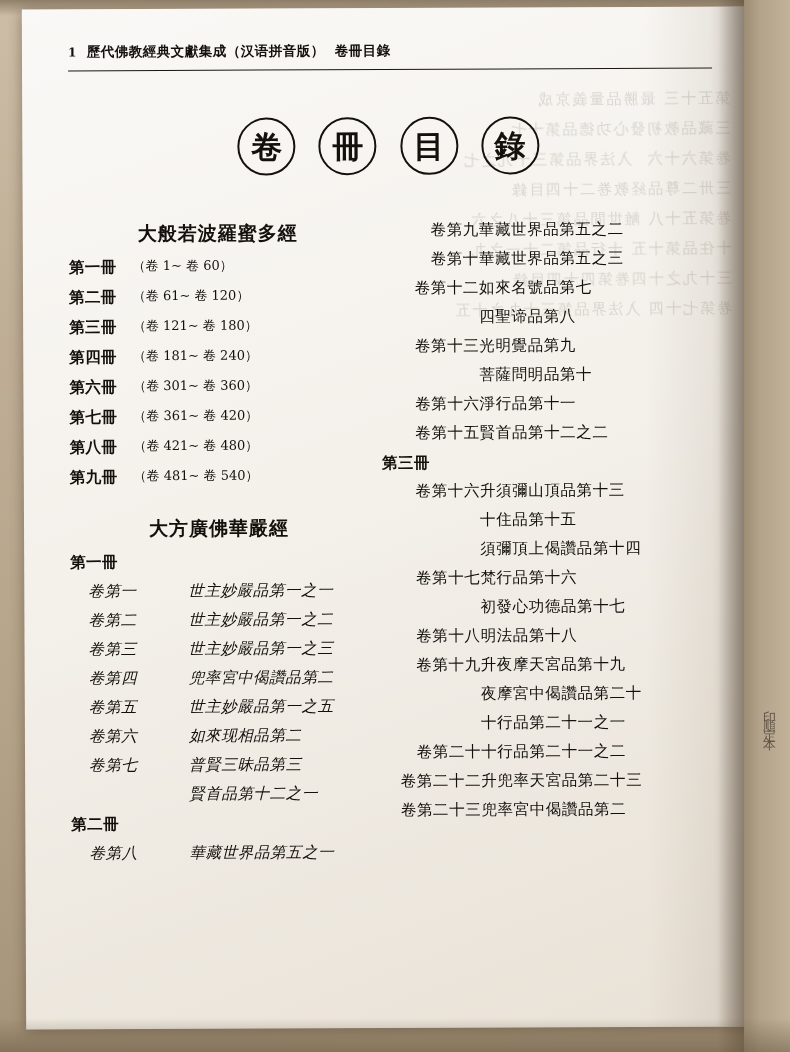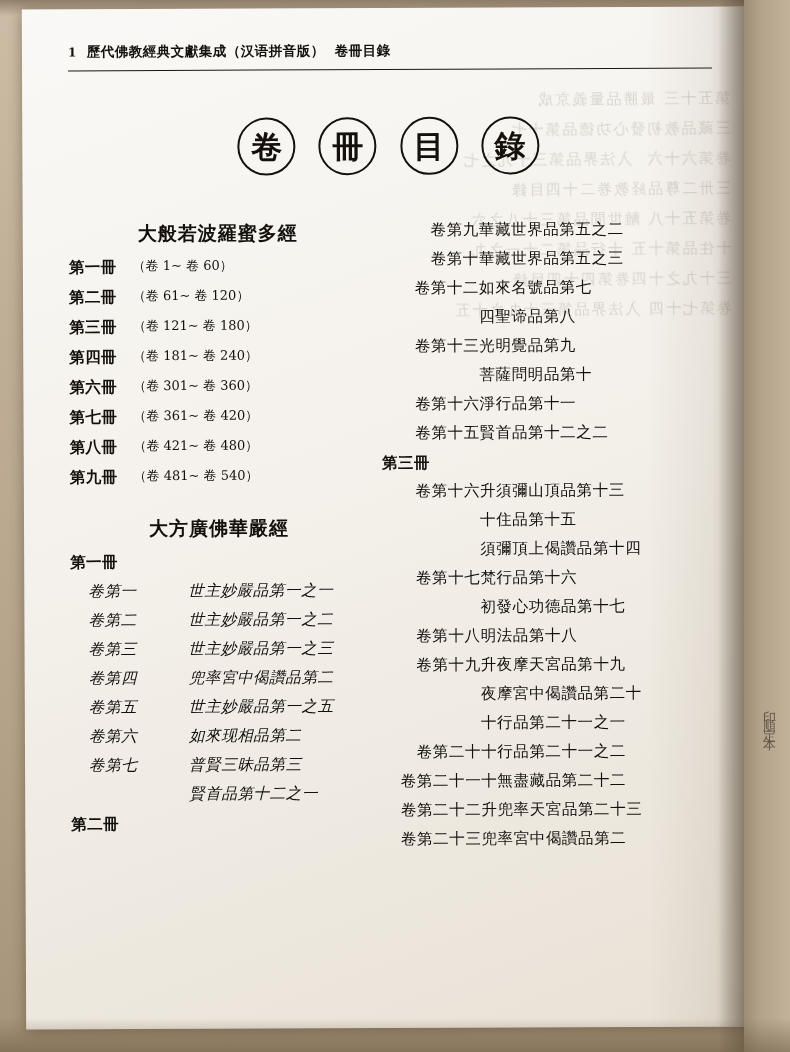--- a/index.html
+++ b/index.html
@@ -342,20 +342,24 @@
         </div>
         <div class="sub">
           <span class="k"></span>
           <span class="v">賢首品第十二之一</span>
         </div>
 
         <div class="row volhead">
           <span class="vol">第二冊</span>
         </div>
 
+        <div class="sub">
+          <span class="k">卷第八</span>
+          <span class="v">華藏世界品第五之一</span>
+        </div>
 
       </div>
 
       <div class="col-right">
 
         <div class="r-row">
           <span class="k">卷第九</span>
           <span class="v">華藏世界品第五之二</span>
         </div>
         <div class="r-row">
@@ -423,24 +427,20 @@
           <span class="k"></span>
           <span class="v">夜摩宮中偈讚品第二十</span>
         </div>
         <div class="r-row">
           <span class="k"></span>
           <span class="v">十行品第二十一之一</span>
         </div>
         <div class="r-row">
           <span class="k">卷第二十</span>
           <span class="v">十行品第二十一之二</span>
-        </div>
-        <div class="r-row">
-          <span class="k">卷第二十一</span>
-          <span class="v">十無盡藏品第二十二</span>
         </div>
         <div class="r-row">
           <span class="k">卷第二十二</span>
           <span class="v">升兜率天宮品第二十三</span>
         </div>
         <div class="r-row">
           <span class="k">卷第二十三</span>
           <span class="v">兜率宮中偈讚品第二</span>
         </div>
 

